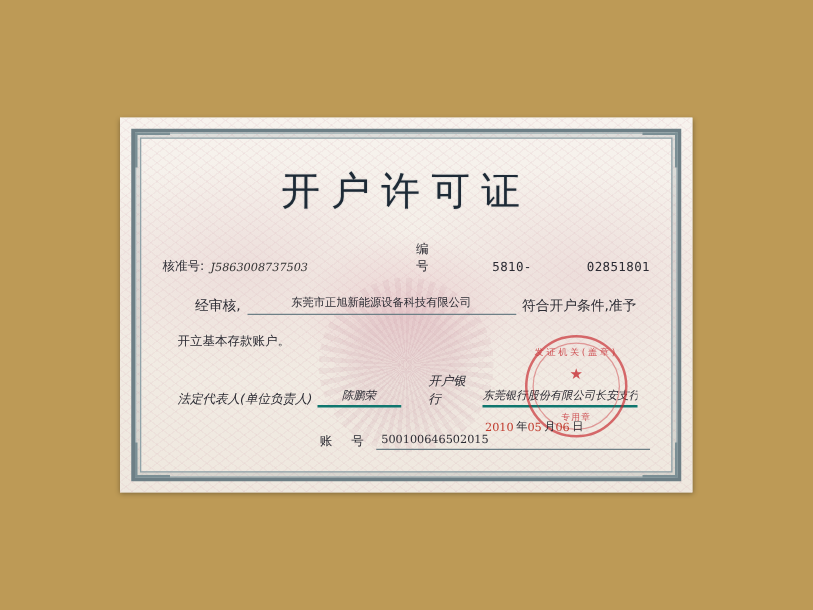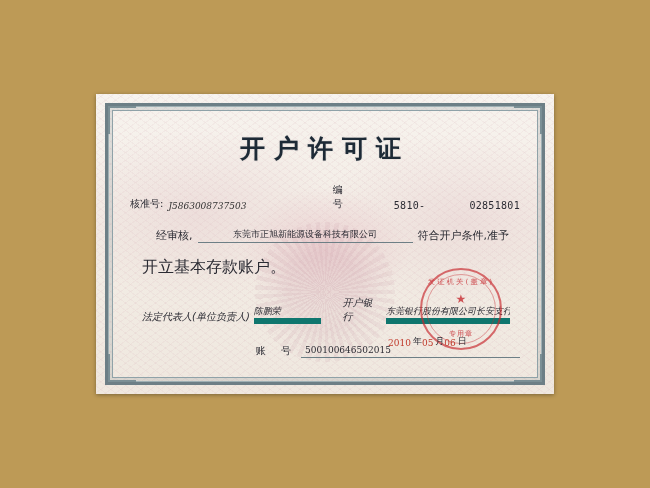--- a/index.html
+++ b/index.html
@@ -90,23 +90,23 @@
     inset: 0;
     padding: 0 34px;
     box-sizing: border-box;
     font-family: "DejaVu Sans", sans-serif;
     color: #2b2b33;
   }
 
   .title {
     margin-top: 38px;
     text-align: center;
-    font-size: 25px;
+    font-size: 31px;
     letter-spacing: 9px;
-    font-weight: bold;
+    font-weight: normal;
     color: #1d2a36;
     text-shadow: 0 0 1px rgba(29,42,54,0.4);
     font-family: "DejaVu Serif", serif;
   }
 
   
   .line-top {
     display: flex;
     align-items: flex-end;
     margin-top: 18px;
@@ -154,43 +154,44 @@
     text-align: center;
     line-height: 14px;
     padding-bottom: 1px;
     white-space: nowrap;
     overflow: hidden;
   }
   .stmt .tail { white-space: nowrap; }
 
   .stmt2 {
     margin-top: 14px;
-    font-size: 16px;
+    font-size: 10px;
     padding-left: 12px;
   }
 
   
   .row-two {
     display: flex;
     align-items: flex-end;
     margin-top: 18px;
     font-size: 10px;
     gap: 12px;
     font-style: italic;
   }
   .row-two .seg { display: flex; align-items: flex-end; }
   .row-two .seg.a { width: 53%; padding-left: 12px; box-sizing: border-box; }
   .row-two .seg.b { width: 47%; }
   .row-two .val {
     flex: 1 1 auto;
-    border-bottom: 6px solid #0f766e;
+    border-bottom: 2px solid #0f766e;
     margin-left: 4px;
     margin-right: 10px;
     font-size: 9px;
     line-height: 13px;
+    text-align: center;
     white-space: nowrap;
     overflow: hidden;
   }
 
   .row-acct {
     display: flex;
     align-items: flex-end;
     margin-top: 20px;
     font-size: 10px;
     padding-left: 6px;

